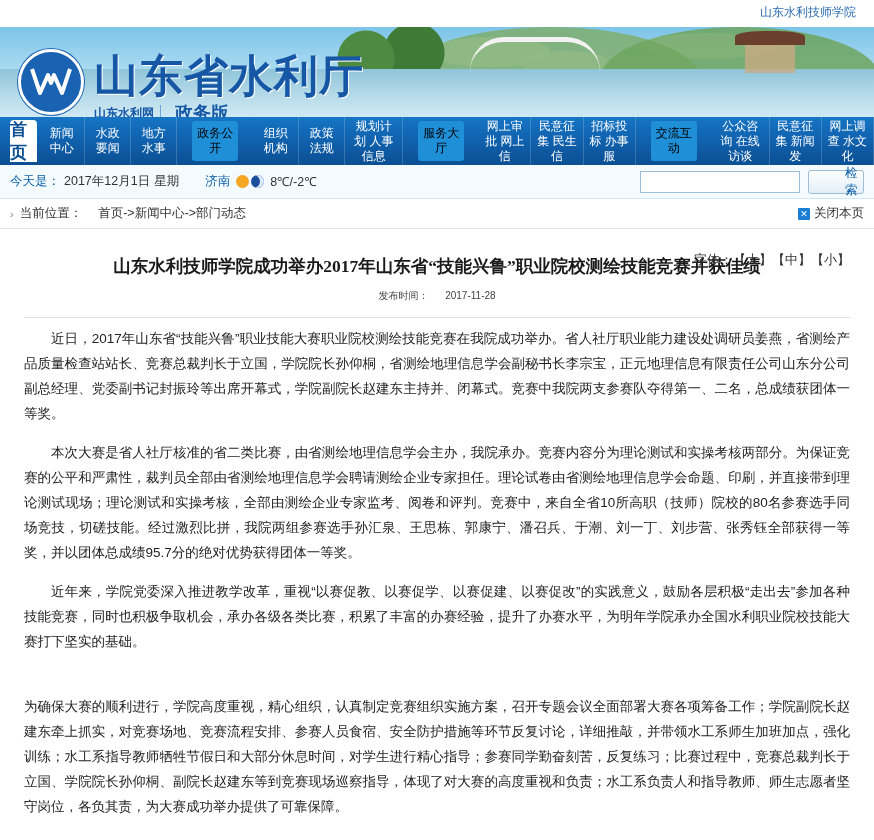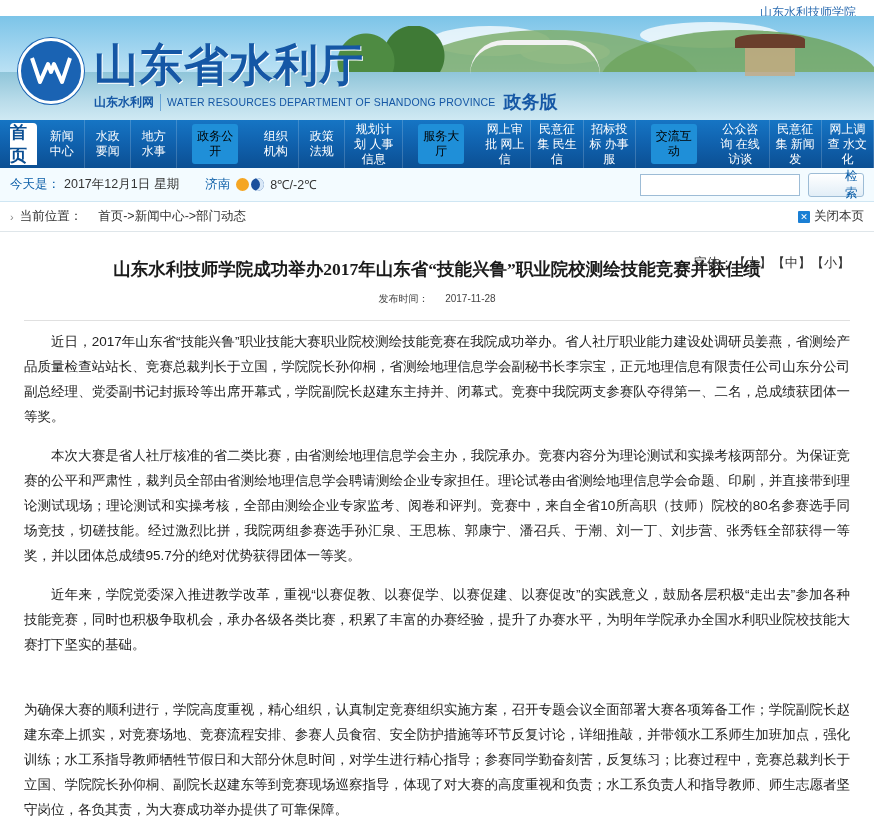--- a/index.html
+++ b/index.html
@@ -15,31 +15,31 @@
     overflow: hidden;
   }
   .page {
     width: 874px;
     height: 840px;
     position: relative;
     background: #fff;
   }
   
   .topbar {
-    height: 16px;
+    height: 27px;
     background: #ffffff;
     text-align: right;
     padding: 4px 18px 0 0;
     font-size: 12px;
     color: #2b6cb0;
   }
   
   .banner {
     position: relative;
-    height: 104px;
+    height: 90px;
     width: 874px;
     overflow: hidden;
     background: linear-gradient(to bottom, #9fd4ee 0%, #bfe3f3 40%, #d9eef8 100%);
   }
   .banner .sky {
     position: absolute; left: 0; top: 0; width: 874px; height: 60px;
     background: linear-gradient(to bottom, #7cc4e8, #bfe3f5);
   }
   .banner .cloud {
     position: absolute;
@@ -261,21 +261,20 @@
     <div class="logo-wrap">
       <div class="logo-mark">
         <svg width="46" height="34" viewBox="0 0 46 34" aria-hidden="true">
           <path d="M4 4 L12 28 L20 10 L23 18 L26 10 L34 28 L42 4" fill="none" stroke="#ffffff" stroke-width="4" stroke-linejoin="round"></path>
         </svg>
       </div>
       <div class="logo-text">
         <div class="logo-title">山东省水利厅</div>
         <div class="logo-sub">
           <span class="logo-sub-cn">山东水利网</span>
-          <span class="logo-sub-en">WATER RESOURCES DEPARTMENT OF SHANDONG PROVINCE</span>
           <span class="logo-badge">政务版</span>
         </div>
       </div>
     </div>
   </div>
 
   <div class="nav">
     <div class="nav-home">首页</div>
     <div class="nav-item">新闻中心</div>
     <div class="nav-item">水政要闻</div>

